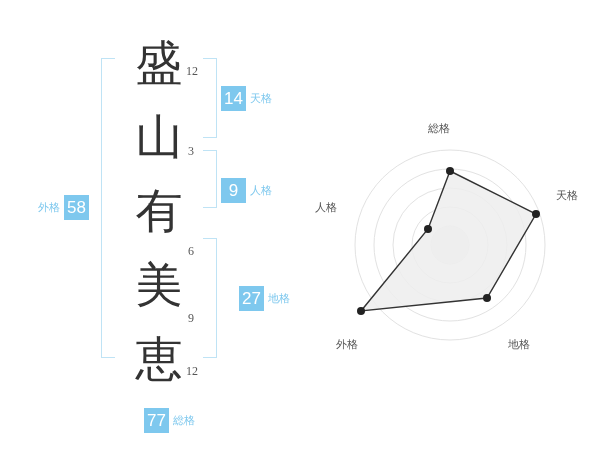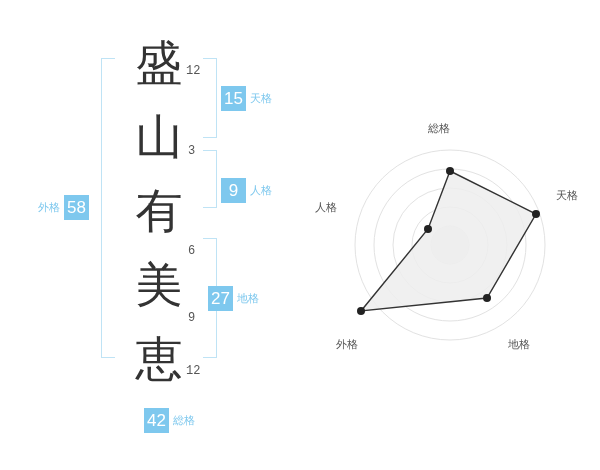--- a/index.html
+++ b/index.html
@@ -43,21 +43,21 @@
     line-height: 74px;
     color: #333333;
     height: 74px;
     font-weight: 400;
   }
 
   .stroke-num {
     position: absolute;
     font-size: 12px;
     color: #555555;
-    font-family: Liberation Mono, monospace;
+    font-family: Liberation Serif, serif;
   }
 
   
   .badge {
     position: absolute;
     display: flex;
     align-items: center;
   }
   .badge .num {
     background: #7ec8ee;
@@ -136,38 +136,38 @@
     </div>
 
     <div class="stroke-num" style="left:186px; top:64px;">12</div>
     <div class="stroke-num" style="left:188px; top:144px;">3</div>
     <div class="stroke-num" style="left:188px; top:244px;">6</div>
     <div class="stroke-num" style="left:188px; top:311px;">9</div>
     <div class="stroke-num" style="left:186px; top:364px;">12</div>
 
     <div class="bracket" style="left:203px; top:58px; width:14px; height:80px;"></div>
     <div class="badge" style="left:221px; top:86px;">
-      <span class="num">15</span>
+      <span class="num">14</span>
       <span class="lbl">天格</span>
     </div>
 
     <div class="bracket" style="left:203px; top:150px; width:14px; height:58px;"></div>
     <div class="badge" style="left:221px; top:178px;">
       <span class="num">9</span>
       <span class="lbl">人格</span>
     </div>
 
     <div class="bracket" style="left:203px; top:238px; width:14px; height:120px;"></div>
-    <div class="badge" style="left:208px; top:286px;">
+    <div class="badge" style="left:239px; top:286px;">
       <span class="num">27</span>
       <span class="lbl">地格</span>
     </div>
 
     <div class="badge" style="left:144px; top:408px;">
-      <span class="num">42</span>
+      <span class="num">77</span>
       <span class="lbl">総格</span>
     </div>
   </div>
 
   <div class="radar-panel">
     <svg width="300" height="470" viewBox="0 0 300 470">
 
       <g fill="none" stroke="#e2e2e2" stroke-width="1">
         <circle cx="150" cy="245" r="95"></circle>
         <circle cx="150" cy="245" r="76"></circle>

